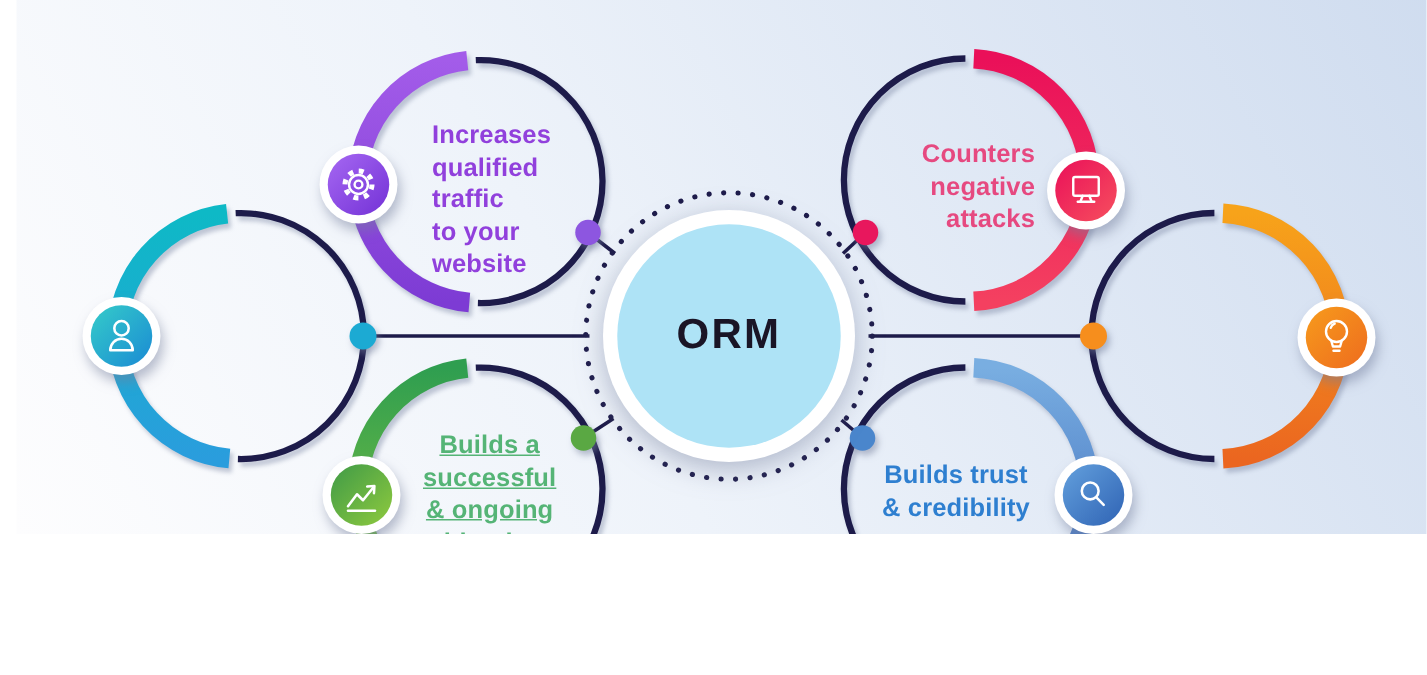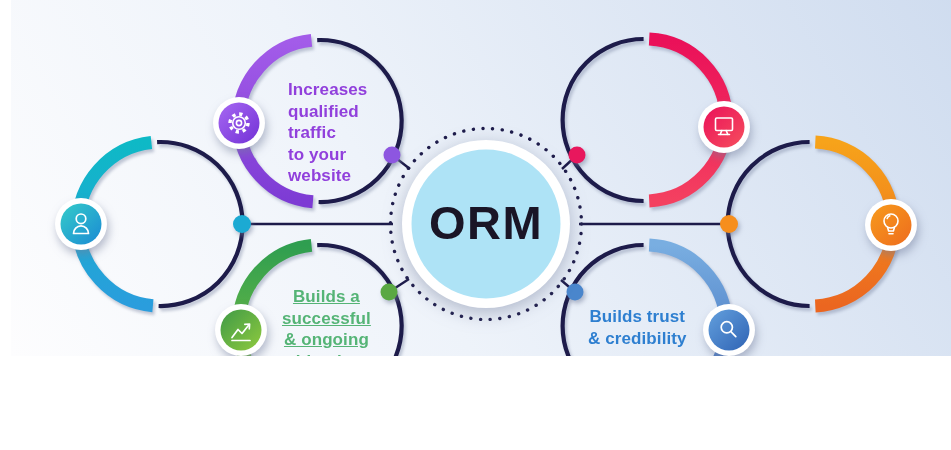--- a/index.html
+++ b/index.html
@@ -25,21 +25,21 @@
     white-space:pre-line;
   }
   .lbl-increases{left:277px;top:79px;color:#9140dc;text-align:left;}
   .lbl-elevates{left:101px;top:190px;color:#47a0d8;text-align:left;}
   .lbl-identity{left:271px;top:286px;color:#55b476;text-align:center;text-decoration:underline;}
   .lbl-counters{right:272px;top:92px;color:#e64980;text-align:right;}
   .lbl-eradicates{right:107px;top:187px;color:#f6a21e;text-align:right;}
   .lbl-trust{left:577px;top:306px;color:#2e7fd0;text-align:center;}
   .orm{
     position:absolute;left:395px;top:202px;width:160px;
-    text-align:center;font-weight:bold;font-size:47px;line-height:42px;
+    text-align:center;font-weight:bold;font-size:28px;line-height:42px;
     color:#1a1526;letter-spacing:1.5px;
   }
 </style>
 </head>
 <body>
 
 <div class="stage">
   <svg width="951" height="450" viewBox="0 0 951 450">
     <defs>
       <linearGradient id="gTeal" x1="0" y1="0" x2="0" y2="1">
@@ -198,17 +198,20 @@
 
   <div class="lbl lbl-increases">Increases
 qualified
 traffic
 to your
 website</div>
   <div class="lbl lbl-identity">Builds a
 successful
 &amp; ongoing
 identity</div>
+  <div class="lbl lbl-counters">Counters
+negative
+attacks</div>
   <div class="lbl lbl-trust">Builds trust
 &amp; credibility</div>
 
   <div class="orm">ORM</div>
 </div>
 
 </body></html>

